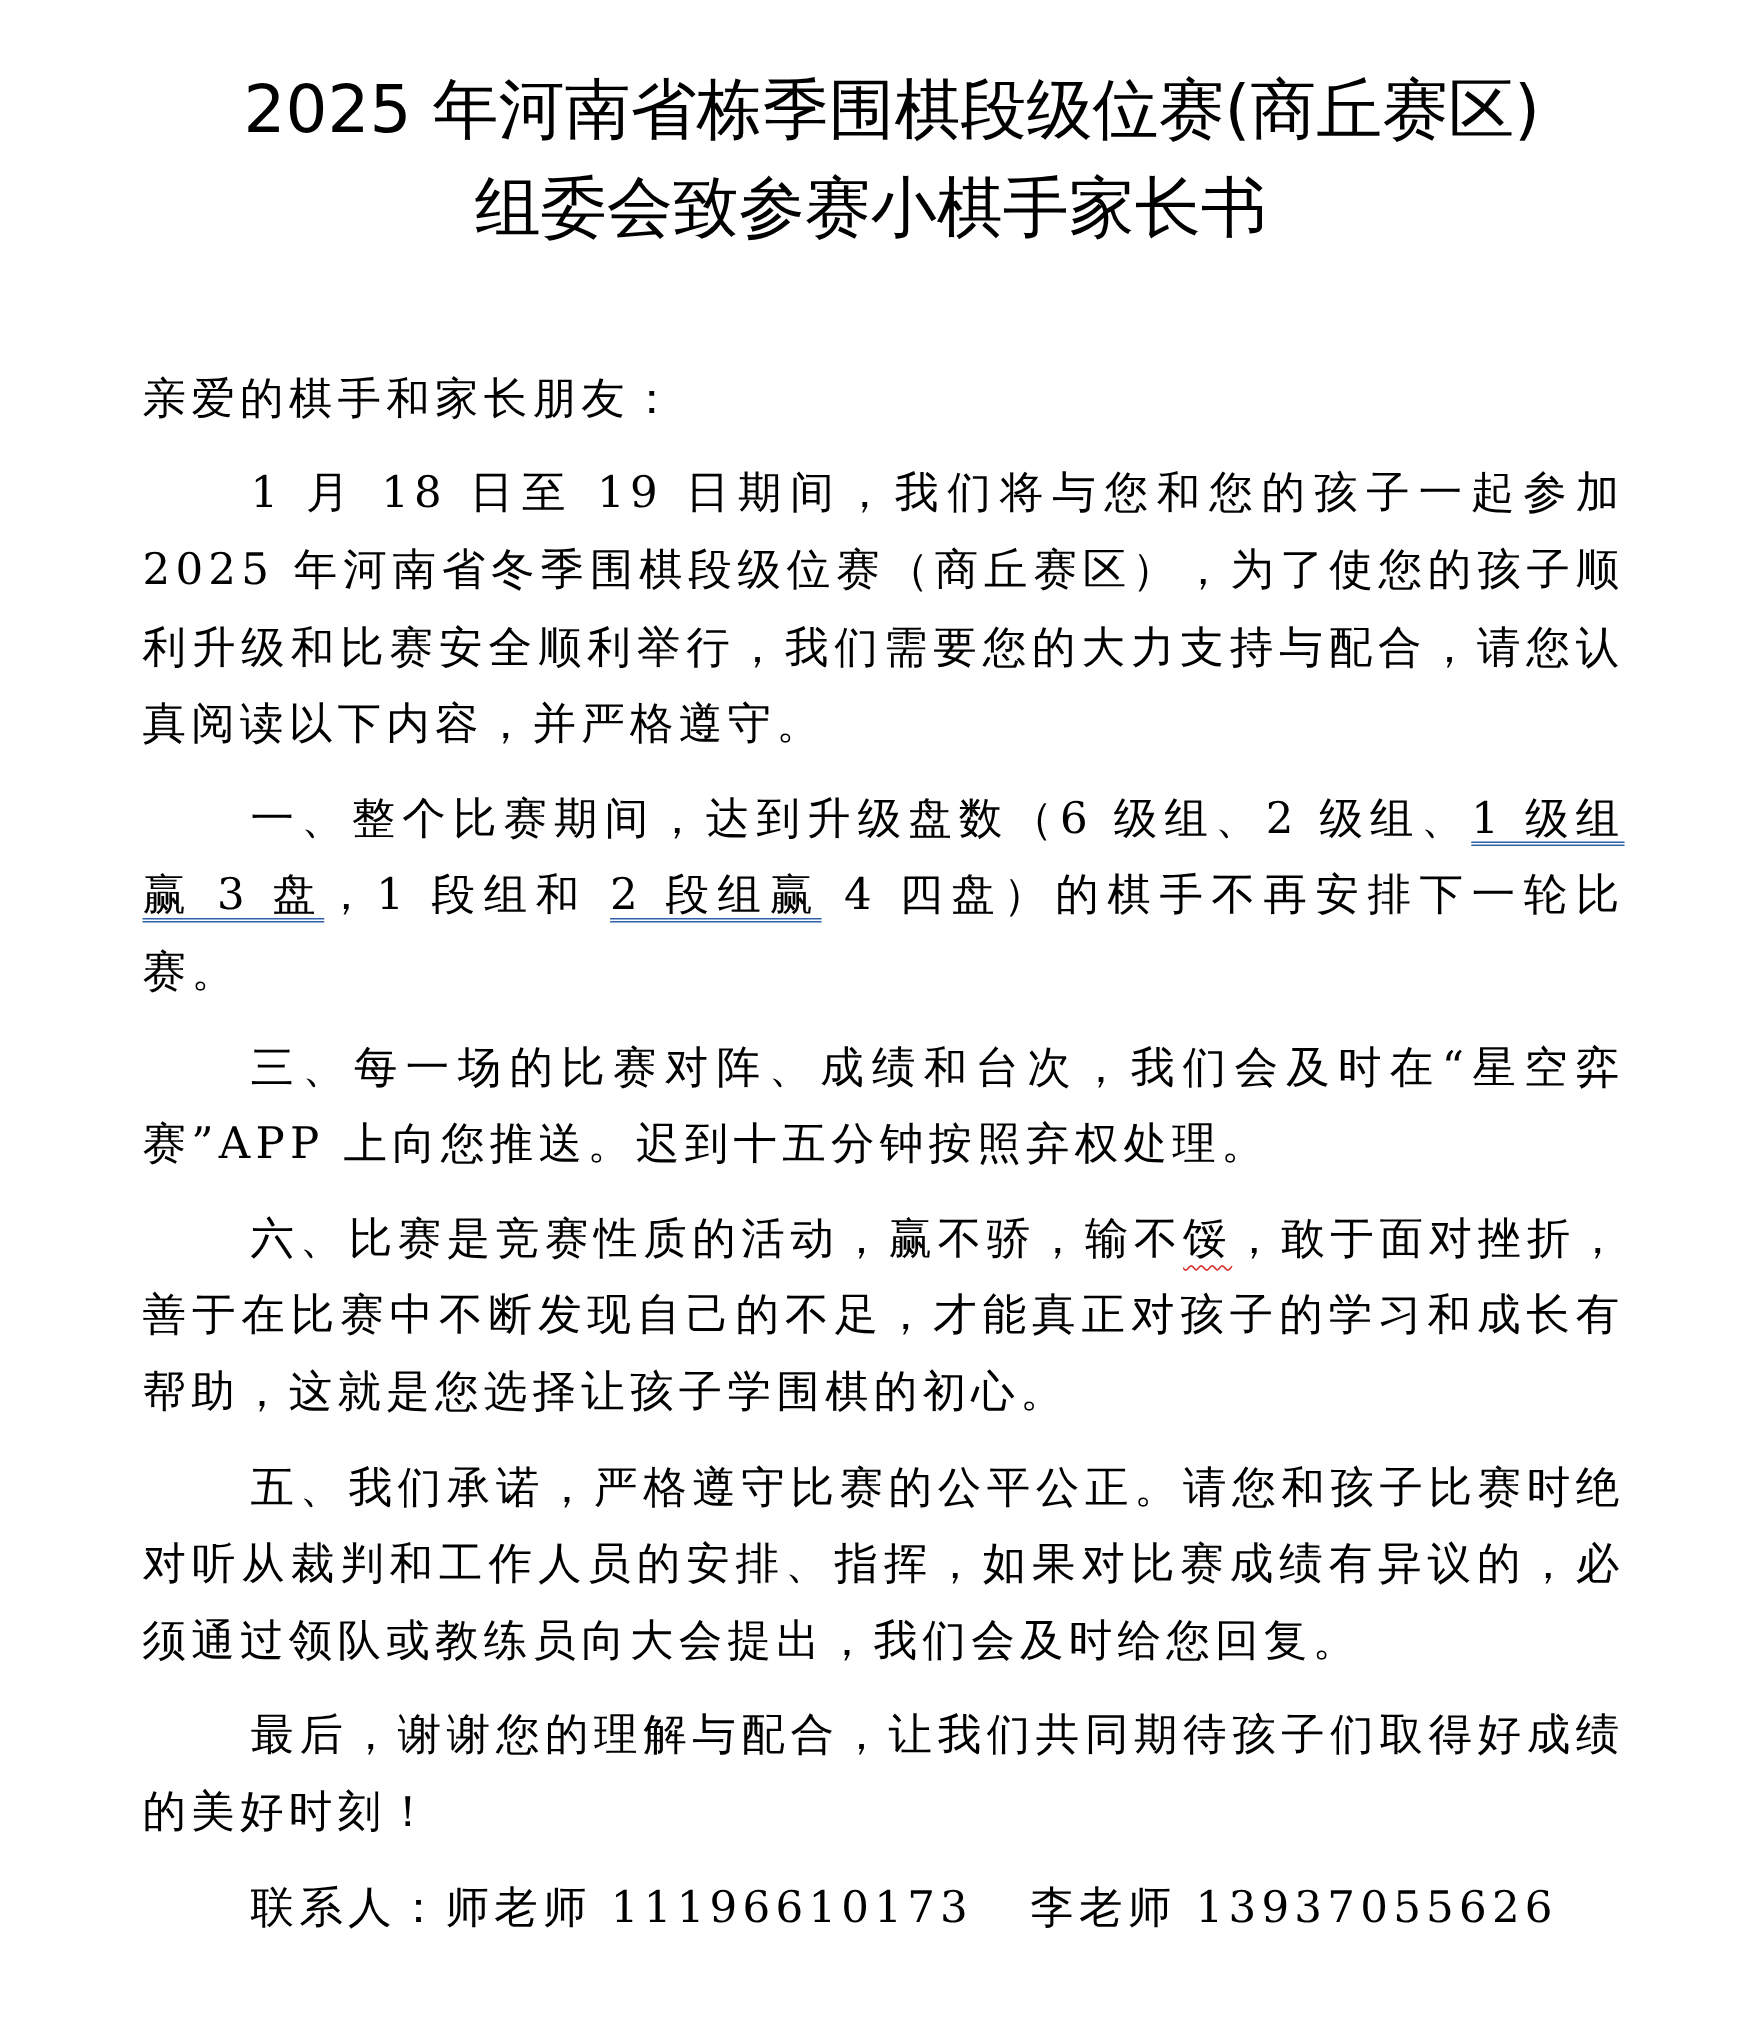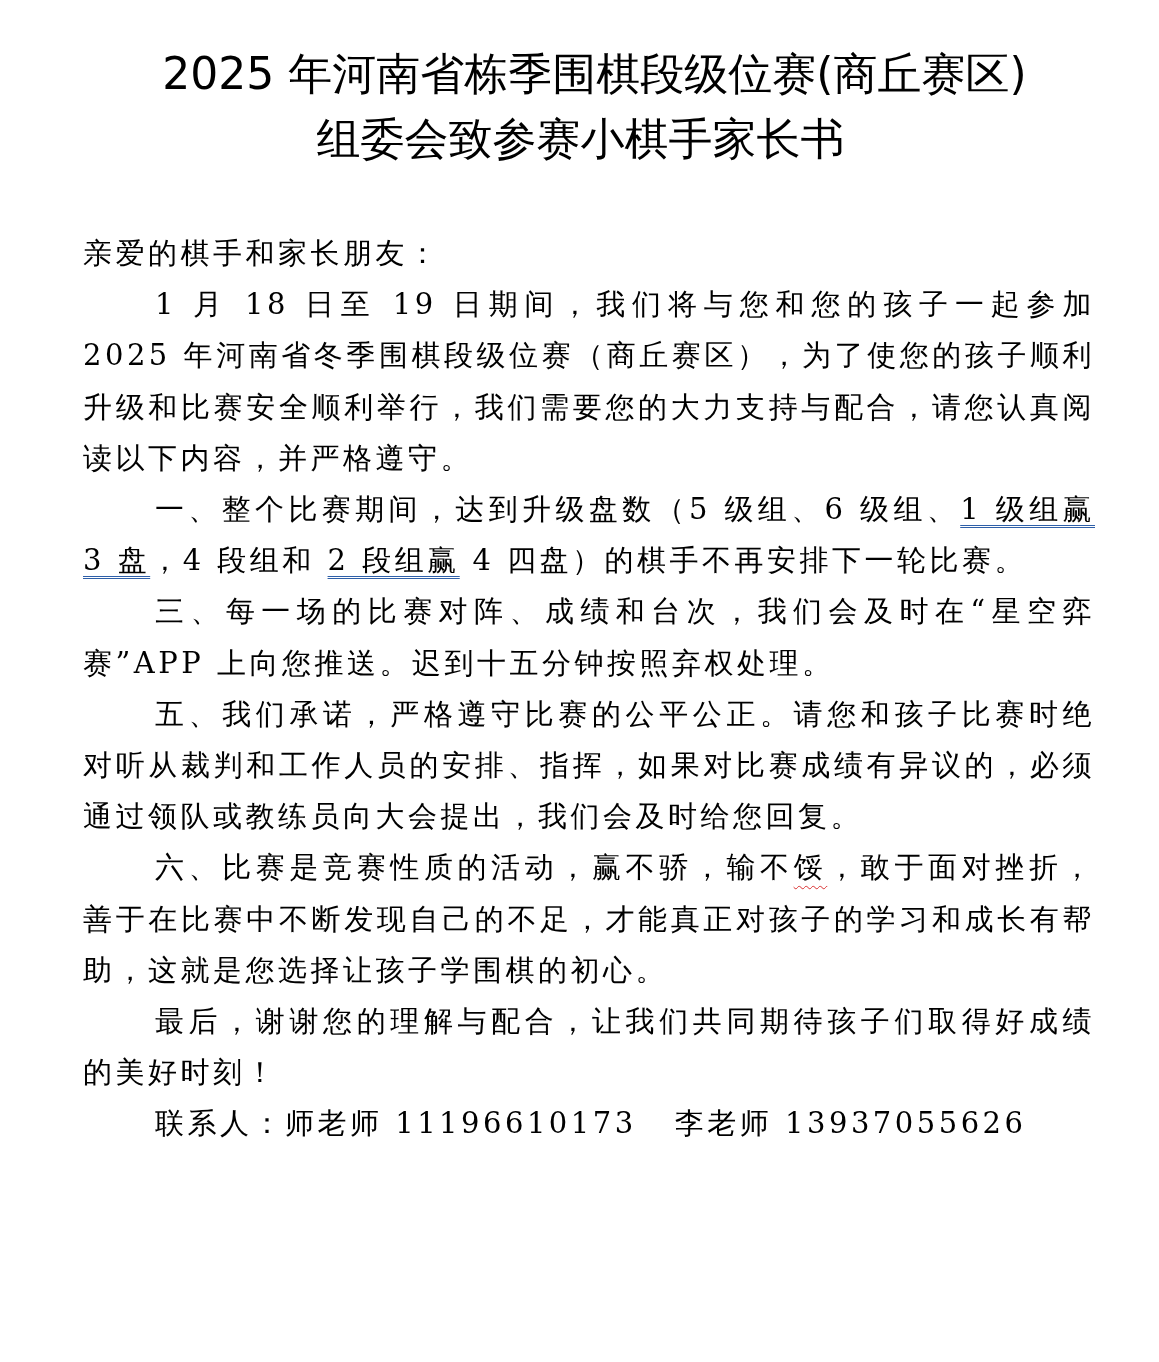--- a/index.html
+++ b/index.html
@@ -10,34 +10,34 @@
     font-size: 44px; line-height: 60px; letter-spacing: 0px;
   }
   .t1 { top: 44px; padding-left: 30px; box-sizing: border-box; }
   .t2 { top: 109px; padding-left: 2px; box-sizing: border-box; }
   .body {
     position: absolute; left: 83px; top: 228px; width: 1012px;
     font-family: "DejaVu Serif", "Liberation Serif", serif;
     font-size: 29px; line-height: 51.2px; letter-spacing: 3.5px;
     text-align: justify;
   }
-  .body p { margin: 0; }
+  .body p { margin: 12px; }
   .indent { text-indent: 72px; }
   .dbl { text-decoration: underline double #2e5fa8; text-decoration-thickness: 1px; text-underline-offset: 6px; }
   .squig { text-decoration: underline wavy #d93030; text-decoration-thickness: 1px; text-underline-offset: 8px; }
   .contact { white-space: pre; }
 </style>
 </head>
 <body>
 
 <div class="title t1">2025 年河南省栋季围棋段级位赛(商丘赛区)</div>
 <div class="title t2">组委会致参赛小棋手家长书</div>
 
 <div class="body">
   <p>亲爱的棋手和家长朋友：</p>
   <p class="indent">1 月 18 日至 19 日期间，我们将与您和您的孩子一起参加 2025 年河南省冬季围棋段级位赛（商丘赛区），为了使您的孩子顺利升级和比赛安全顺利举行，我们需要您的大力支持与配合，请您认真阅读以下内容，并严格遵守。</p>
-  <p class="indent"><span>一、整个比赛期间，达到升级盘数（5 级组、6 级组、</span><span class="dbl">1 级组赢 3 盘</span><span>，4 段组和 </span><span class="dbl">2 段组赢</span><span> 4 四盘）的棋手不再安排下一轮比赛。</span></p>
+  <p class="indent"><span>一、整个比赛期间，达到升级盘数（6 级组、2 级组、</span><span class="dbl">1 级组赢 3 盘</span><span>，1 段组和 </span><span class="dbl">2 段组赢</span><span> 4 四盘）的棋手不再安排下一轮比赛。</span></p>
   <p class="indent">三、每一场的比赛对阵、成绩和台次，我们会及时在“星空弈赛”APP 上向您推送。迟到十五分钟按照弃权处理。</p>
+  <p class="indent"><span>六、比赛是竞赛性质的活动，赢不骄，输不</span><span class="squig">馁</span><span>，敢于面对挫折，善于在比赛中不断发现自己的不足，才能真正对孩子的学习和成长有帮助，这就是您选择让孩子学围棋的初心。</span></p>
   <p class="indent">五、我们承诺，严格遵守比赛的公平公正。请您和孩子比赛时绝对听从裁判和工作人员的安排、指挥，如果对比赛成绩有异议的，必须通过领队或教练员向大会提出，我们会及时给您回复。</p>
-  <p class="indent"><span>六、比赛是竞赛性质的活动，赢不骄，输不</span><span class="squig">馁</span><span>，敢于面对挫折，善于在比赛中不断发现自己的不足，才能真正对孩子的学习和成长有帮助，这就是您选择让孩子学围棋的初心。</span></p>
   <p class="indent">最后，谢谢您的理解与配合，让我们共同期待孩子们取得好成绩的美好时刻！</p>
   <p class="indent contact"><span>联系人：</span><span>师老师 11196610173</span><span>   </span><span>李老师 13937055626</span></p>
 </div>
 
 </body></html>

